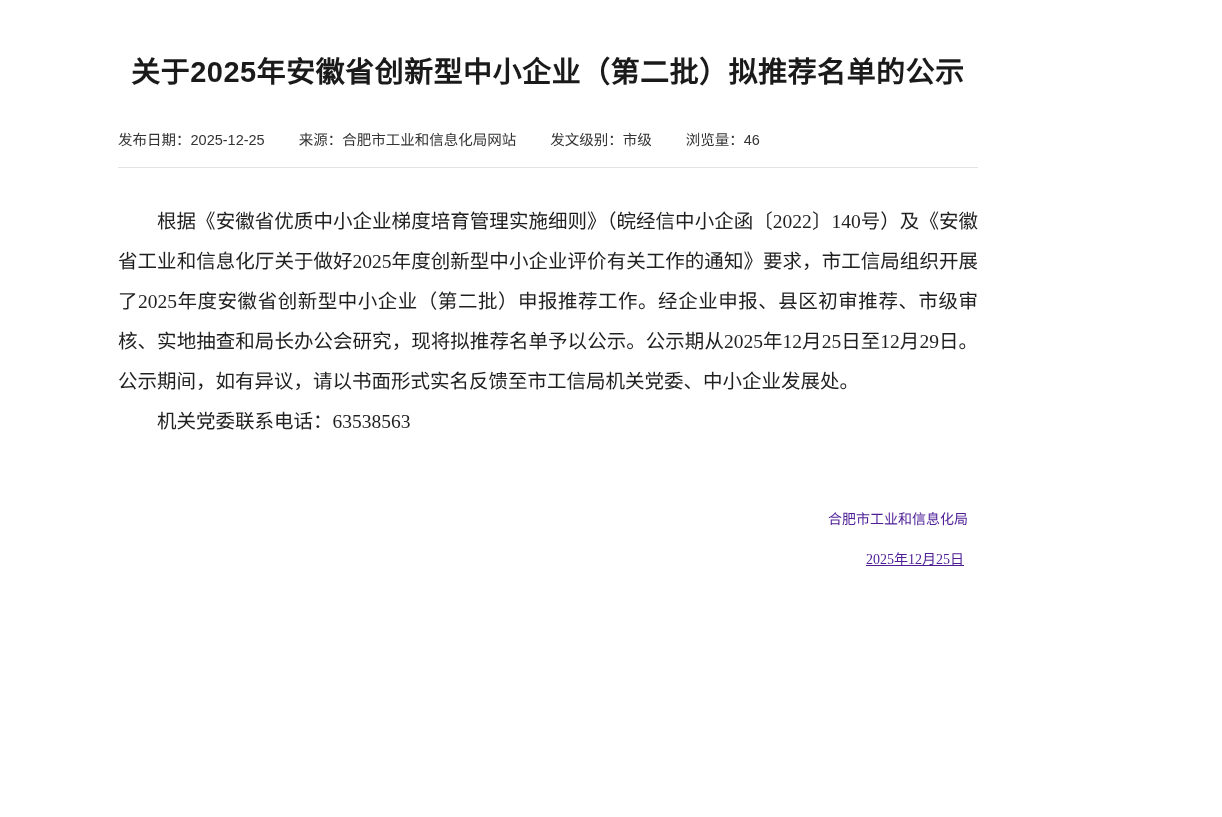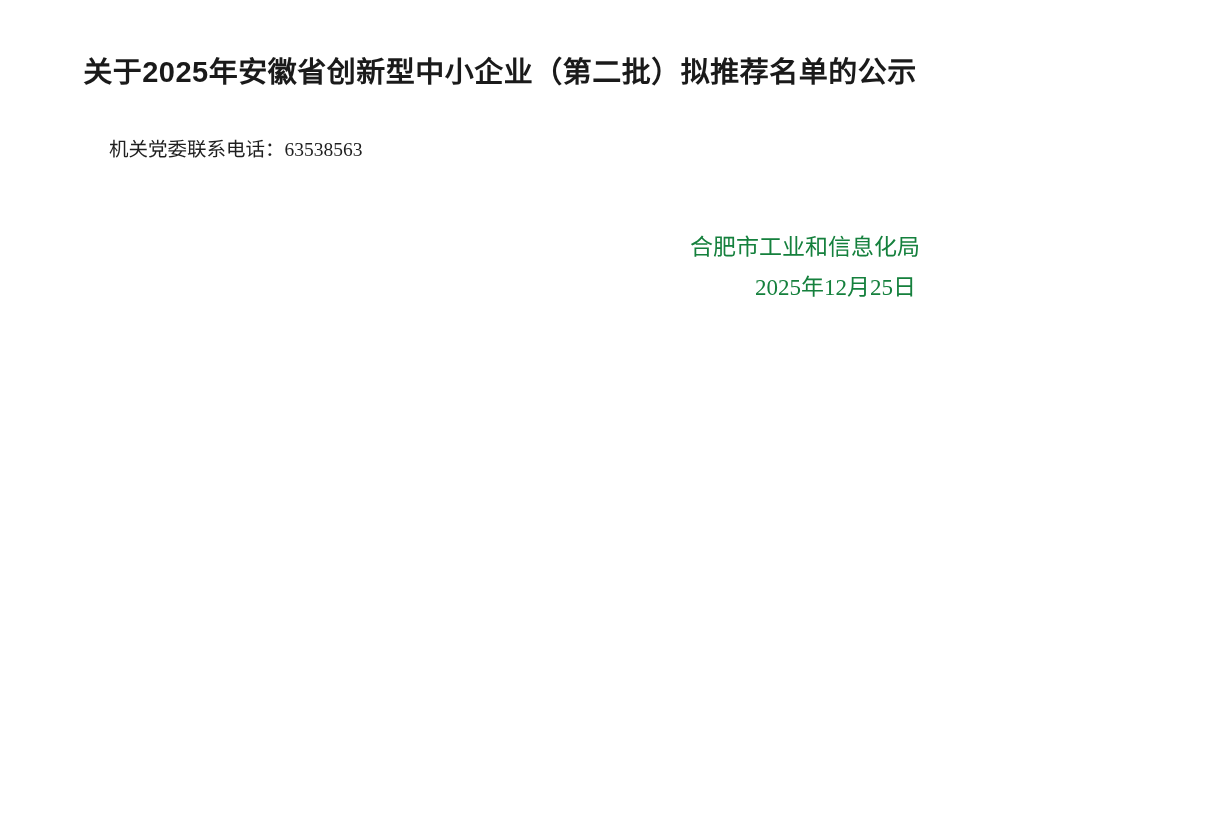--- a/index.html
+++ b/index.html
@@ -13,20 +13,21 @@
     font-family: "Liberation Sans", sans-serif;
     color: #222222;
     overflow: hidden;
   }
   .page {
     width: 1000px;
     height: 817px;
     box-sizing: border-box;
     padding: 12px;
     position: relative;
+    margin-left: 48px;
   }
   .article {
     width: 860px;
     margin: 0 auto;
     padding-top: 36px;
     box-sizing: border-box;
   }
   .article-title {
     font-family: "Liberation Sans", sans-serif;
     font-weight: bold;
@@ -72,43 +73,59 @@
   .content p {
     margin: 0;
     text-indent: 2em;
   }
   .spacer-md {
     height: 24px;
   }
   .signature {
     margin-top: 34px;
     font-family: "Liberation Serif", serif;
-    font-size: 23px;
+    font-size: 14px;
     line-height: 40px;
-    color: #15803d;
+    color: #4c1d95;
     text-align: right;
     padding-right: 10px;
   }
   .signature div {
     display: block;
   }
   .sig-date {
     padding-right: 4px;
+    text-decoration: underline;
   }
 </style>
 </head>
 <body>
 
 <div class="page">
   <div class="article">
 
     <h1 class="article-title">关于2025年安徽省创新型中小企业（第二批）拟推荐名单的公示</h1>
 
+    <div class="meta-bar">
+      <span class="meta-item">
+        <span class="meta-label">发布日期：</span><span class="meta-value">2025-12-25</span>
+      </span>
+      <span class="meta-item">
+        <span class="meta-label">来源：</span><span class="meta-value">合肥市工业和信息化局网站</span>
+      </span>
+      <span class="meta-item">
+        <span class="meta-label">发文级别：</span><span class="meta-value">市级</span>
+      </span>
+      <span class="meta-item">
+        <span class="meta-label">浏览量：</span><span class="meta-value">46</span>
+      </span>
+    </div>
 
     <div class="content">
+      <p>根据《安徽省优质中小企业梯度培育管理实施细则》（皖经信中小企函〔2022〕140号）及《安徽省工业和信息化厅关于做好2025年度创新型中小企业评价有关工作的通知》要求，市工信局组织开展了2025年度安徽省创新型中小企业（第二批）申报推荐工作。经企业申报、县区初审推荐、市级审核、实地抽查和局长办公会研究，现将拟推荐名单予以公示。公示期从2025年12月25日至12月29日。公示期间，如有异议，请以书面形式实名反馈至市工信局机关党委、中小企业发展处。</p>
       <p>机关党委联系电话：63538563</p>
       <div class="spacer-md"></div>
     </div>
 
     <div class="signature">
       <div>合肥市工业和信息化局</div>
       <div class="sig-date">2025年12月25日</div>
     </div>
 
   </div>

